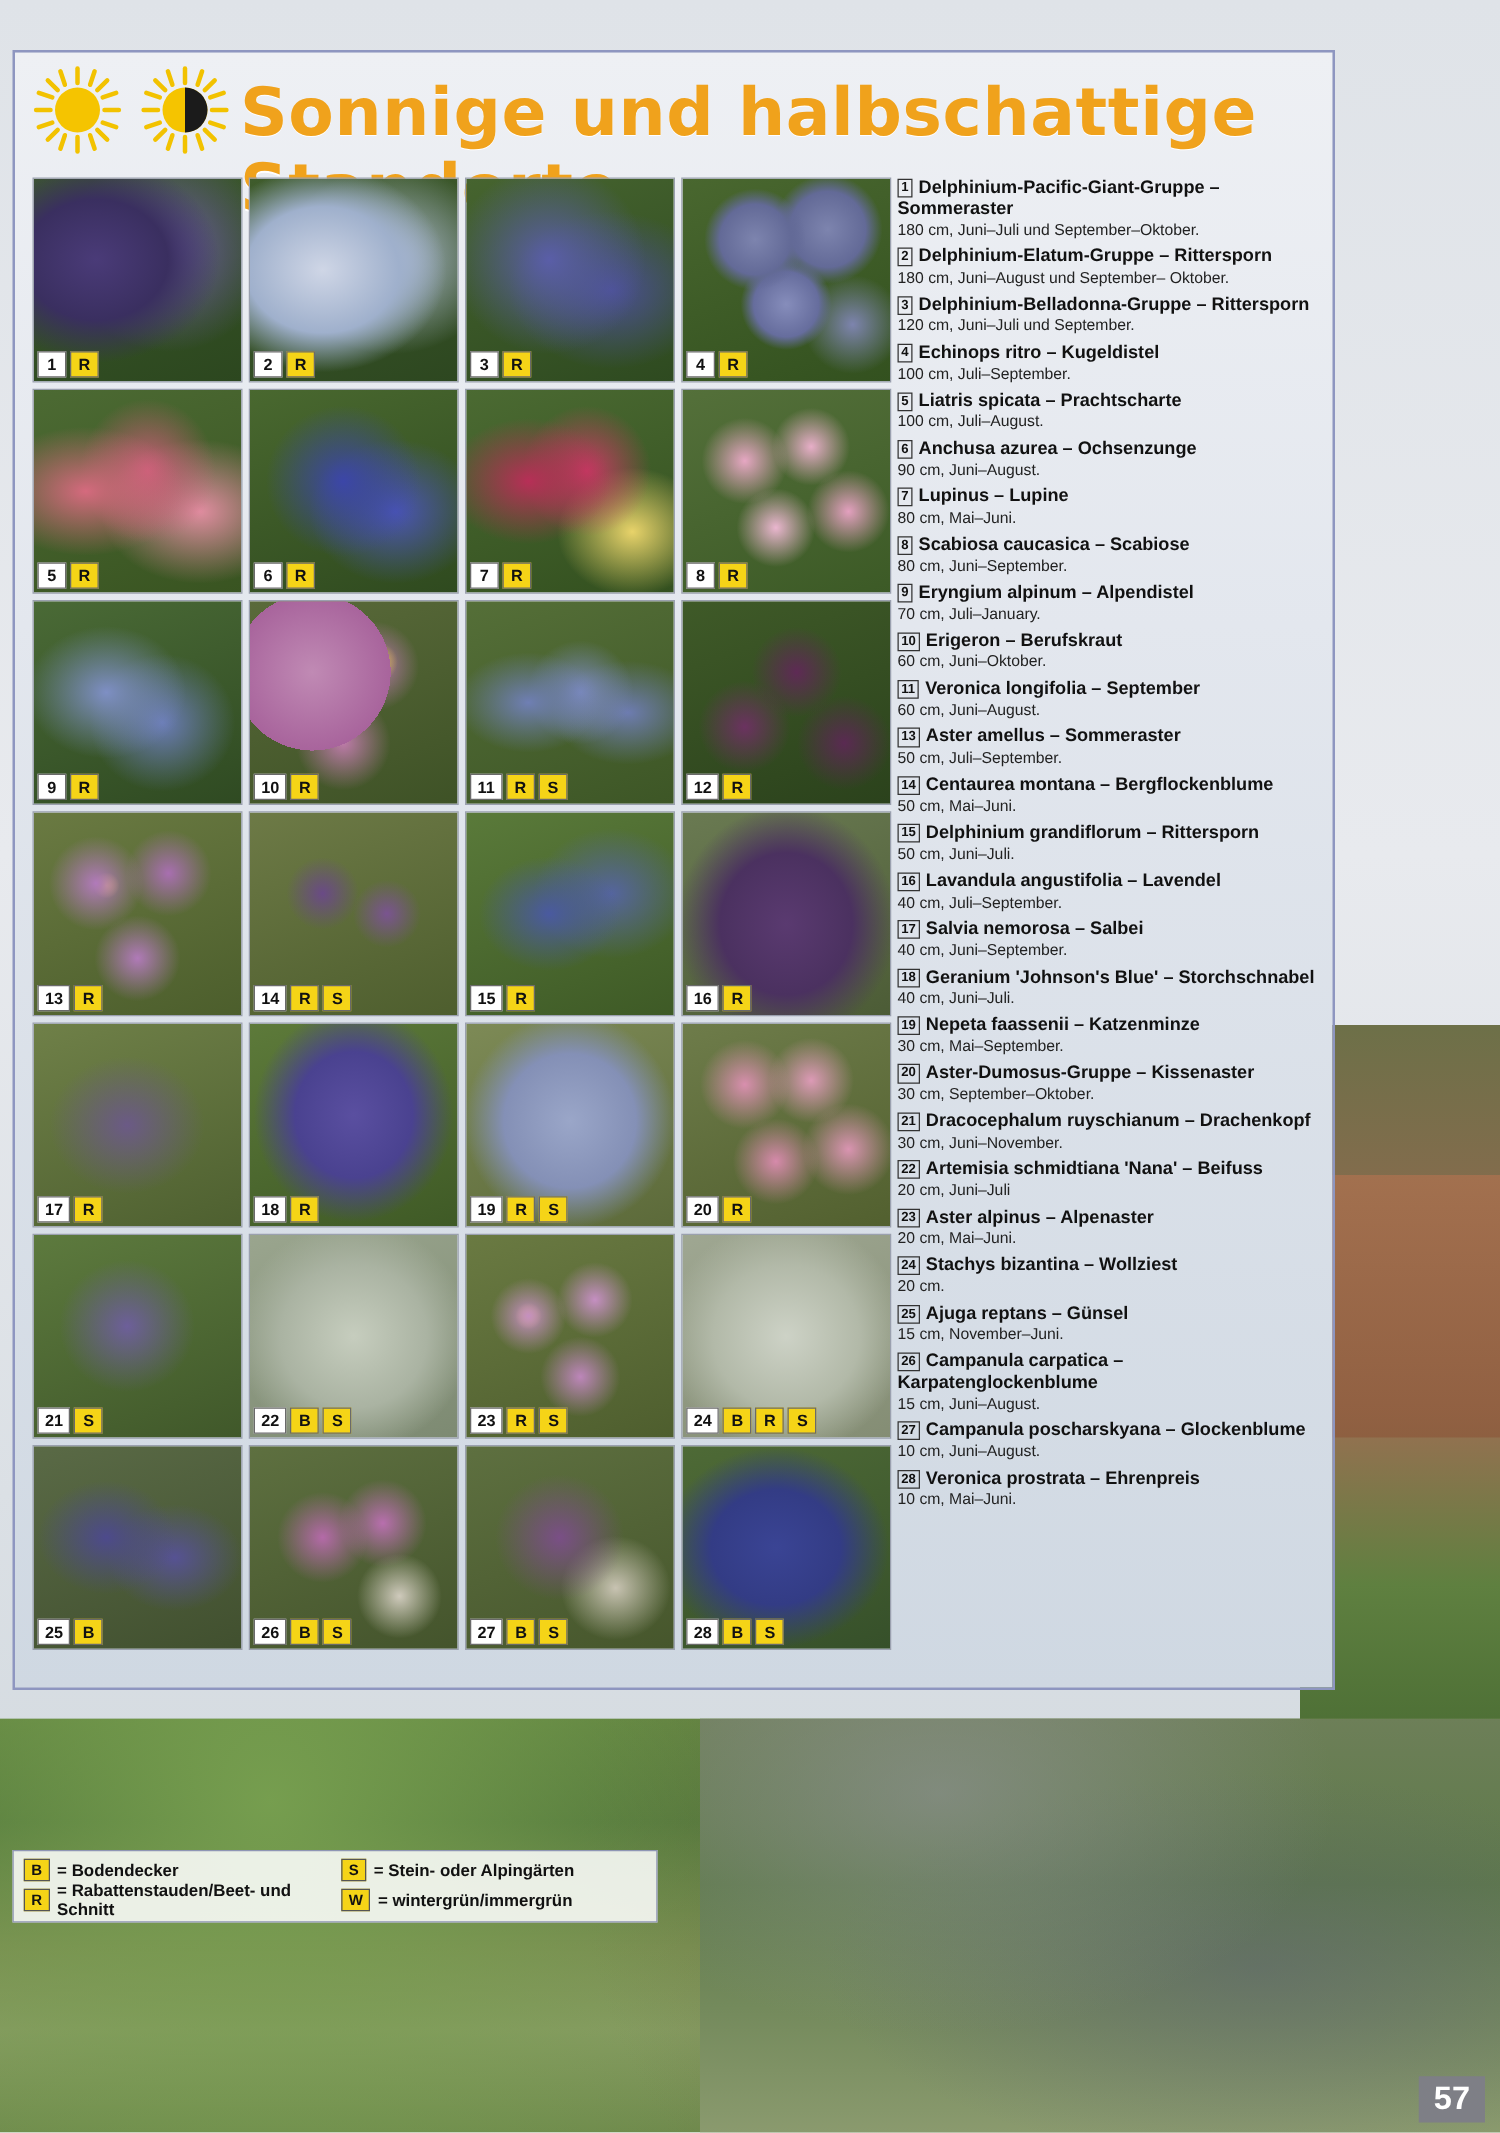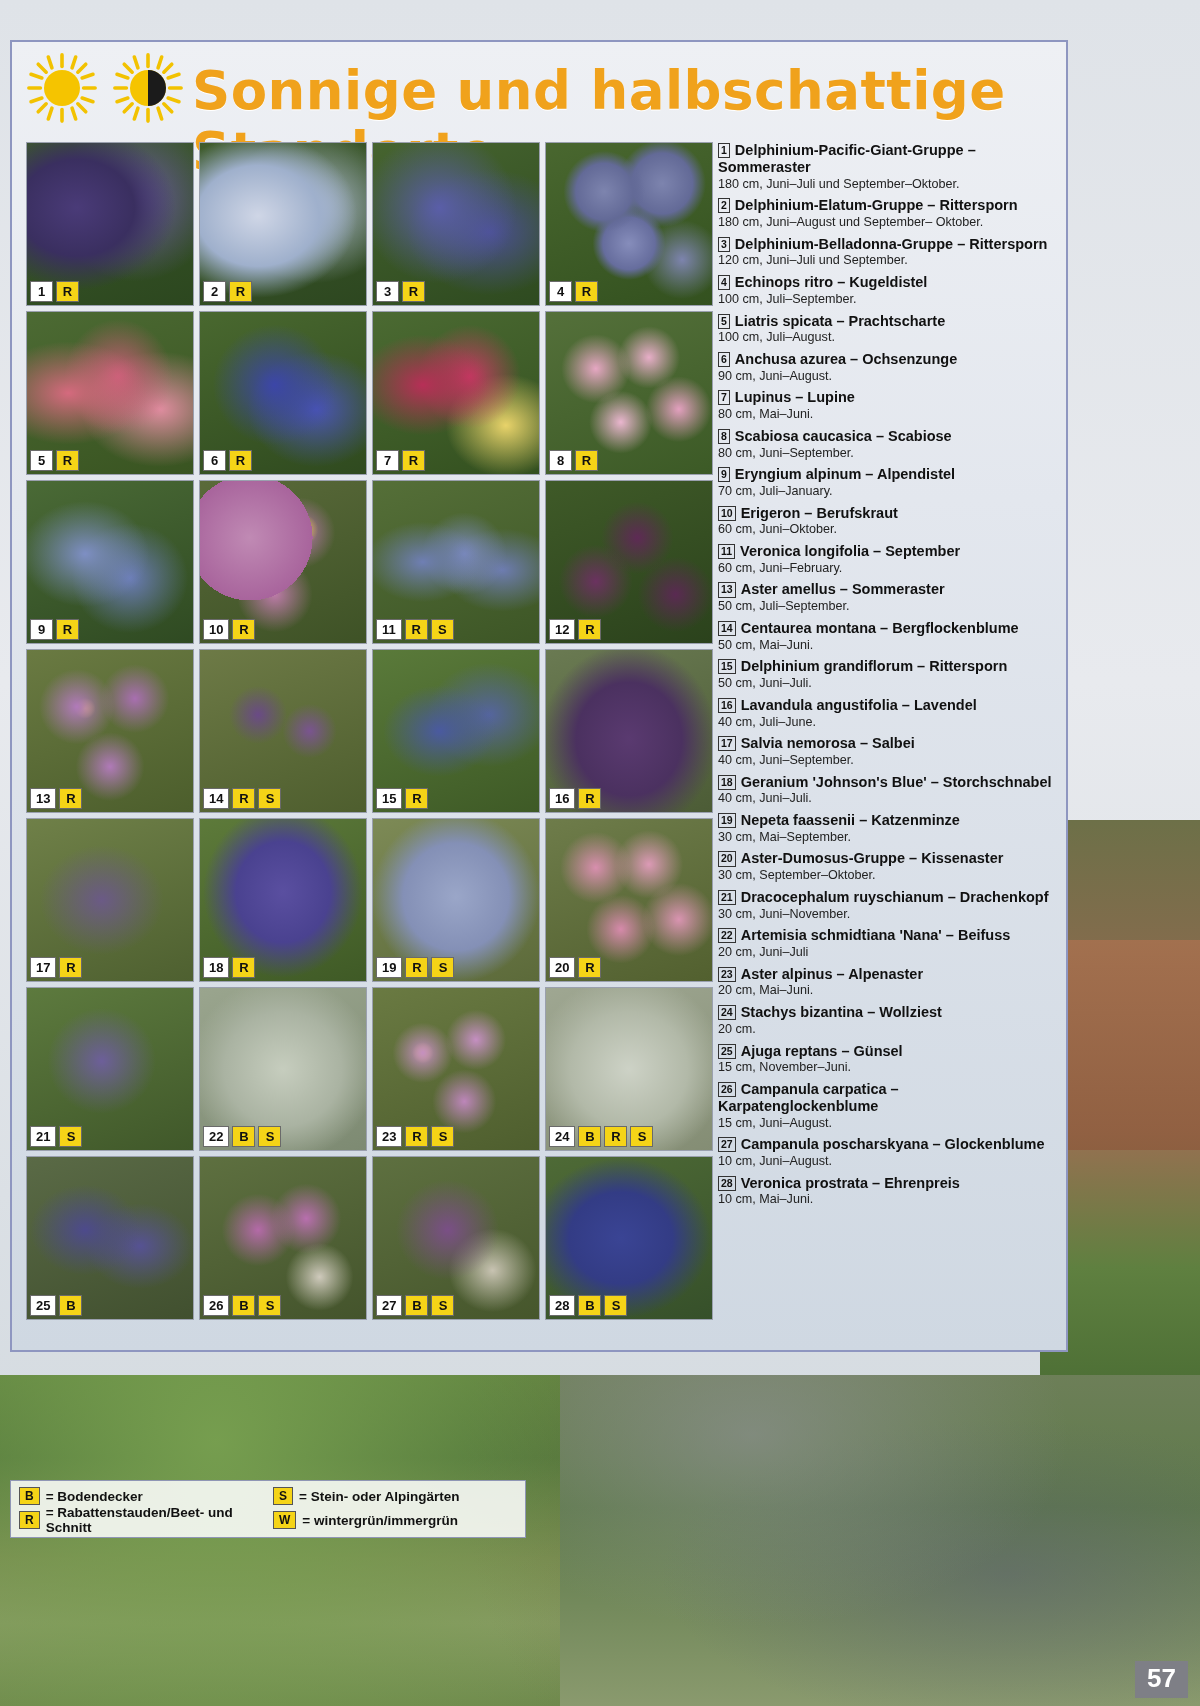--- a/index.html
+++ b/index.html
@@ -438,37 +438,37 @@
         <div class="entry">
           <div class="line1"><span class="numbox">9</span><span>Eryngium alpinum – Alpendistel</span></div>
           <div class="line2">70 cm, Juli–January.</div>
         </div>
         <div class="entry">
           <div class="line1"><span class="numbox">10</span><span>Erigeron – Berufskraut</span></div>
           <div class="line2">60 cm, Juni–Oktober.</div>
         </div>
         <div class="entry">
           <div class="line1"><span class="numbox">11</span><span>Veronica longifolia – September</span></div>
-          <div class="line2">60 cm, Juni–February.</div>
+          <div class="line2">60 cm, Juni–August.</div>
         </div>
         <div class="entry">
           <div class="line1"><span class="numbox">13</span><span>Aster amellus – Sommeraster</span></div>
           <div class="line2">50 cm, Juli–September.</div>
         </div>
         <div class="entry">
           <div class="line1"><span class="numbox">14</span><span>Centaurea montana – Bergflockenblume</span></div>
           <div class="line2">50 cm, Mai–Juni.</div>
         </div>
         <div class="entry">
           <div class="line1"><span class="numbox">15</span><span>Delphinium grandiflorum – Rittersporn</span></div>
           <div class="line2">50 cm, Juni–Juli.</div>
         </div>
         <div class="entry">
           <div class="line1"><span class="numbox">16</span><span>Lavandula angustifolia – Lavendel</span></div>
-          <div class="line2">40 cm, Juli–June.</div>
+          <div class="line2">40 cm, Juli–September.</div>
         </div>
         <div class="entry">
           <div class="line1"><span class="numbox">17</span><span>Salvia nemorosa – Salbei</span></div>
           <div class="line2">40 cm, Juni–September.</div>
         </div>
         <div class="entry">
           <div class="line1"><span class="numbox">18</span><span>Geranium 'Johnson's Blue' – Storchschnabel</span></div>
           <div class="line2">40 cm, Juni–Juli.</div>
         </div>
         <div class="entry">

